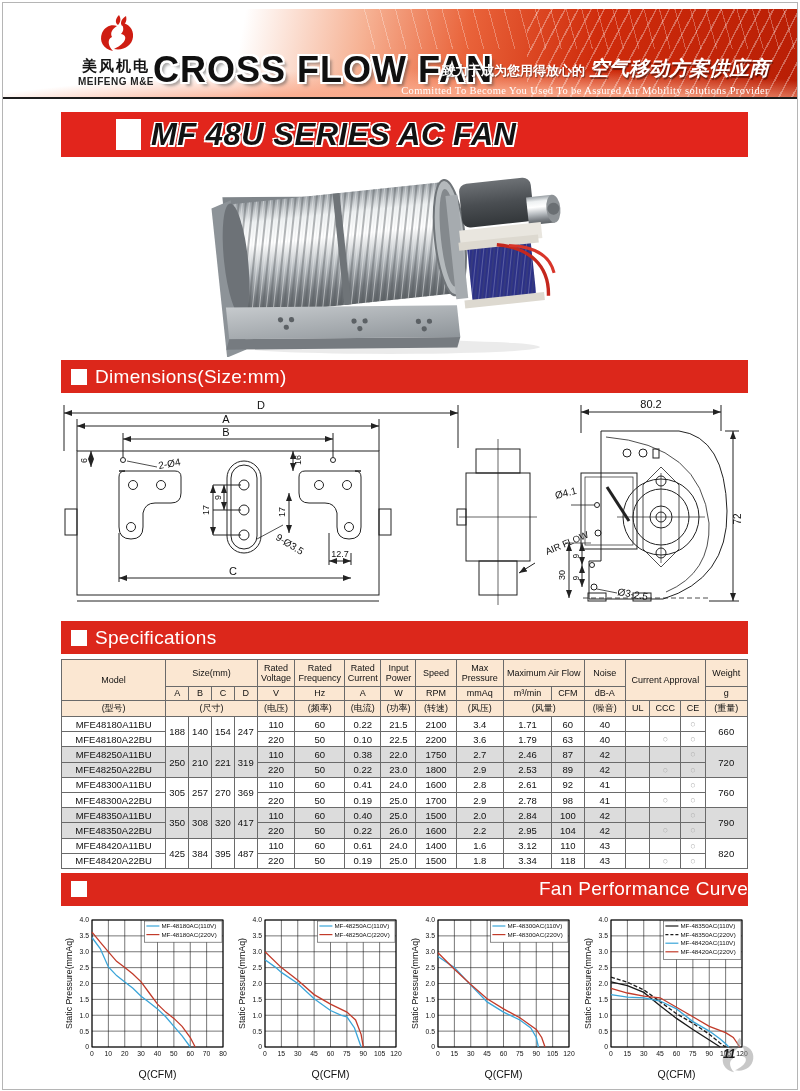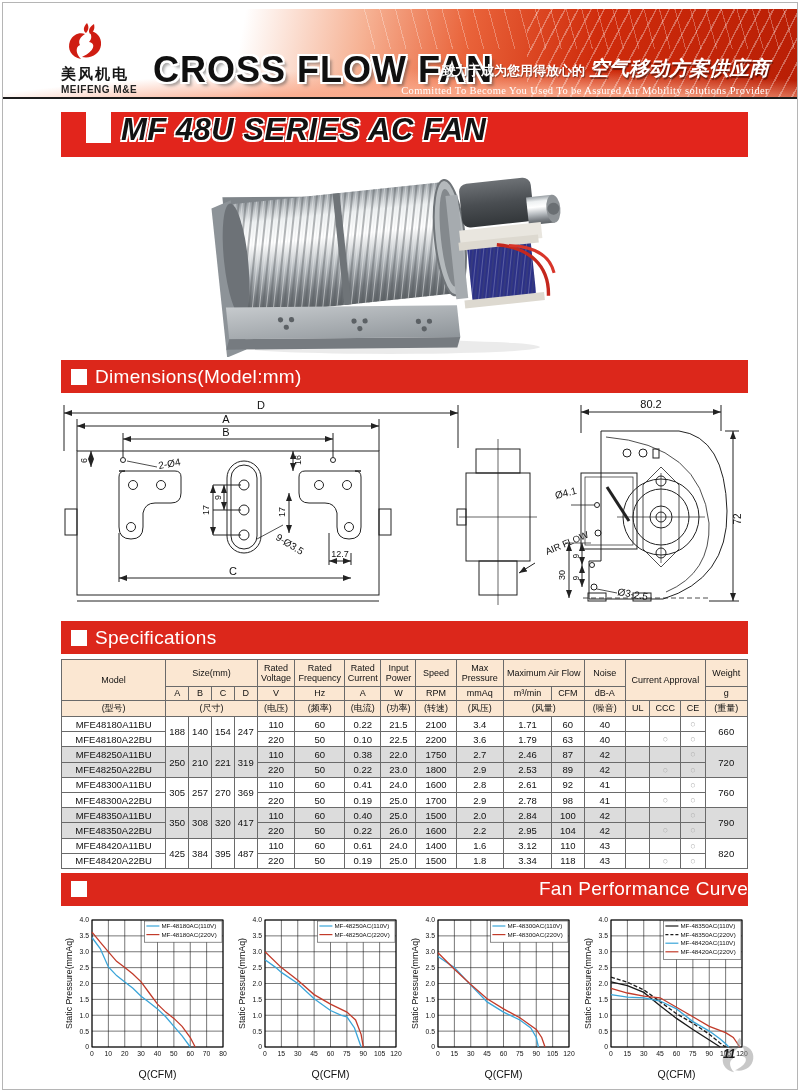--- a/index.html
+++ b/index.html
@@ -8,32 +8,32 @@
 
   
   .header{position:relative;height:88px;margin-top:6px;border-bottom:2px solid #1c1c1c;
     background:
       radial-gradient(140% 150% at 58% 150%, rgba(250,170,140,.9) 0 38%, rgba(250,170,140,0) 55%),
       linear-gradient(100deg,#ffffff 0%,#ffffff 30%,#f6b294 45%,#e9633a 58%,#cf2c0c 74%,#b81e05 100%);}
   .mesh{position:absolute;right:0;top:0;width:34%;height:100%;opacity:.5;
     background:repeating-linear-gradient(118deg,transparent 0 10px,rgba(255,255,255,.65) 10px 11.5px);}
   .mesh2{position:absolute;right:0;top:0;width:55%;height:45%;opacity:.35;
     background:repeating-linear-gradient(75deg,transparent 0 14px,rgba(255,255,255,.8) 14px 15px);}
-  .logo{position:absolute;left:58px;top:12px;width:110px;text-align:left;}
+  .logo{position:absolute;left:58px;top:4px;width:110px;text-align:center;}
   .logo-cn{font-size:15px;font-weight:bold;color:#151515;font-family:"Liberation Serif",serif;letter-spacing:2px;}
   .logo-en{font-size:10px;font-weight:bold;color:#232323;letter-spacing:.5px;}
   .main-title{position:absolute;left:150px;top:40px;font-size:36px;font-weight:900;color:#101010;letter-spacing:1px;
     text-shadow:-2px -2px 0 #fff,2px -2px 0 #fff,-2px 2px 0 #fff,2px 2px 0 #fff,0 -2px 0 #fff,0 2px 0 #fff,-2px 0 0 #fff,2px 0 0 #fff,4px 4px 3px rgba(60,60,60,.45);}
   .slogan{position:absolute;right:28px;top:46px;text-align:right;color:#fff;}
   .slogan-cn .small{font-size:13px;font-weight:bold;text-shadow:1px 1px 1px rgba(0,0,0,.4);}
   .slogan-cn .big{font-size:20px;font-weight:900;font-style:italic;margin-left:4px;text-shadow:1px 2px 1px rgba(0,0,0,.45);}
   .slogan-en{font-size:10.5px;margin-top:3px;font-family:"Liberation Serif",serif;letter-spacing:.4px;}
 
   
-  .series-banner{margin:13px 49px 0 58px;height:45px;background:#e2251c;display:flex;}
+  .series-banner{margin:13px 49px 0 58px;height:45px;background:#e2251c;display:flex;align-items:center;padding-left:30px;}
   .series-banner .sq{width:25px;height:31px;background:#fff;margin:0 10px 0 25px;}
   .series-banner .txt{font-size:31px;font-weight:900;font-style:italic;color:#121212;letter-spacing:.5px;
     text-shadow:-1.5px -1.5px 0 #fff,1.5px -1.5px 0 #fff,-1.5px 1.5px 0 #fff,1.5px 1.5px 0 #fff;}
   .section-banner{margin:0 49px 0 58px;height:33px;background:#dc271b;display:flex;align-items:center;}
   .section-banner .sq{width:16px;height:16px;background:#fff;margin:0 8px 0 10px;}
   .section-banner .txt{font-size:19px;color:#fff;letter-spacing:.3px;}
 
   
   .photo-wrap{height:203px;display:flex;justify-content:center;align-items:center;}
 
@@ -156,21 +156,21 @@
         <rect x="260" y="88" width="80" height="8" fill="#ddd9d0"></rect>
         <rect x="260" y="146" width="80" height="8" fill="#ddd9d0"></rect>
         <path d="M298,94 C330,100 348,120 344,150" stroke="#c4271d" stroke-width="3.4" fill="none"></path>
         <path d="M310,96 C338,100 350,112 352,128" stroke="#d8352a" stroke-width="3" fill="none"></path>
       </g>
     </svg>
   </div>
 
   <div class="section-banner">
     <span class="sq"></span>
-    <span class="txt">Dimensions(Model:mm)</span>
+    <span class="txt">Dimensions(Size:mm)</span>
   </div>
 
   <div class="drawing-wrap">
     <svg width="687" height="226" viewBox="0 0 687 226">
       <defs>
         <marker id="ar" markerWidth="9" markerHeight="8" refX="8" refY="3" orient="auto-start-reverse">
           <path d="M0,0 L8,3 L0,6 z" fill="#222"></path>
         </marker>
       </defs>
       <g stroke="#222" stroke-width="1" fill="none">

